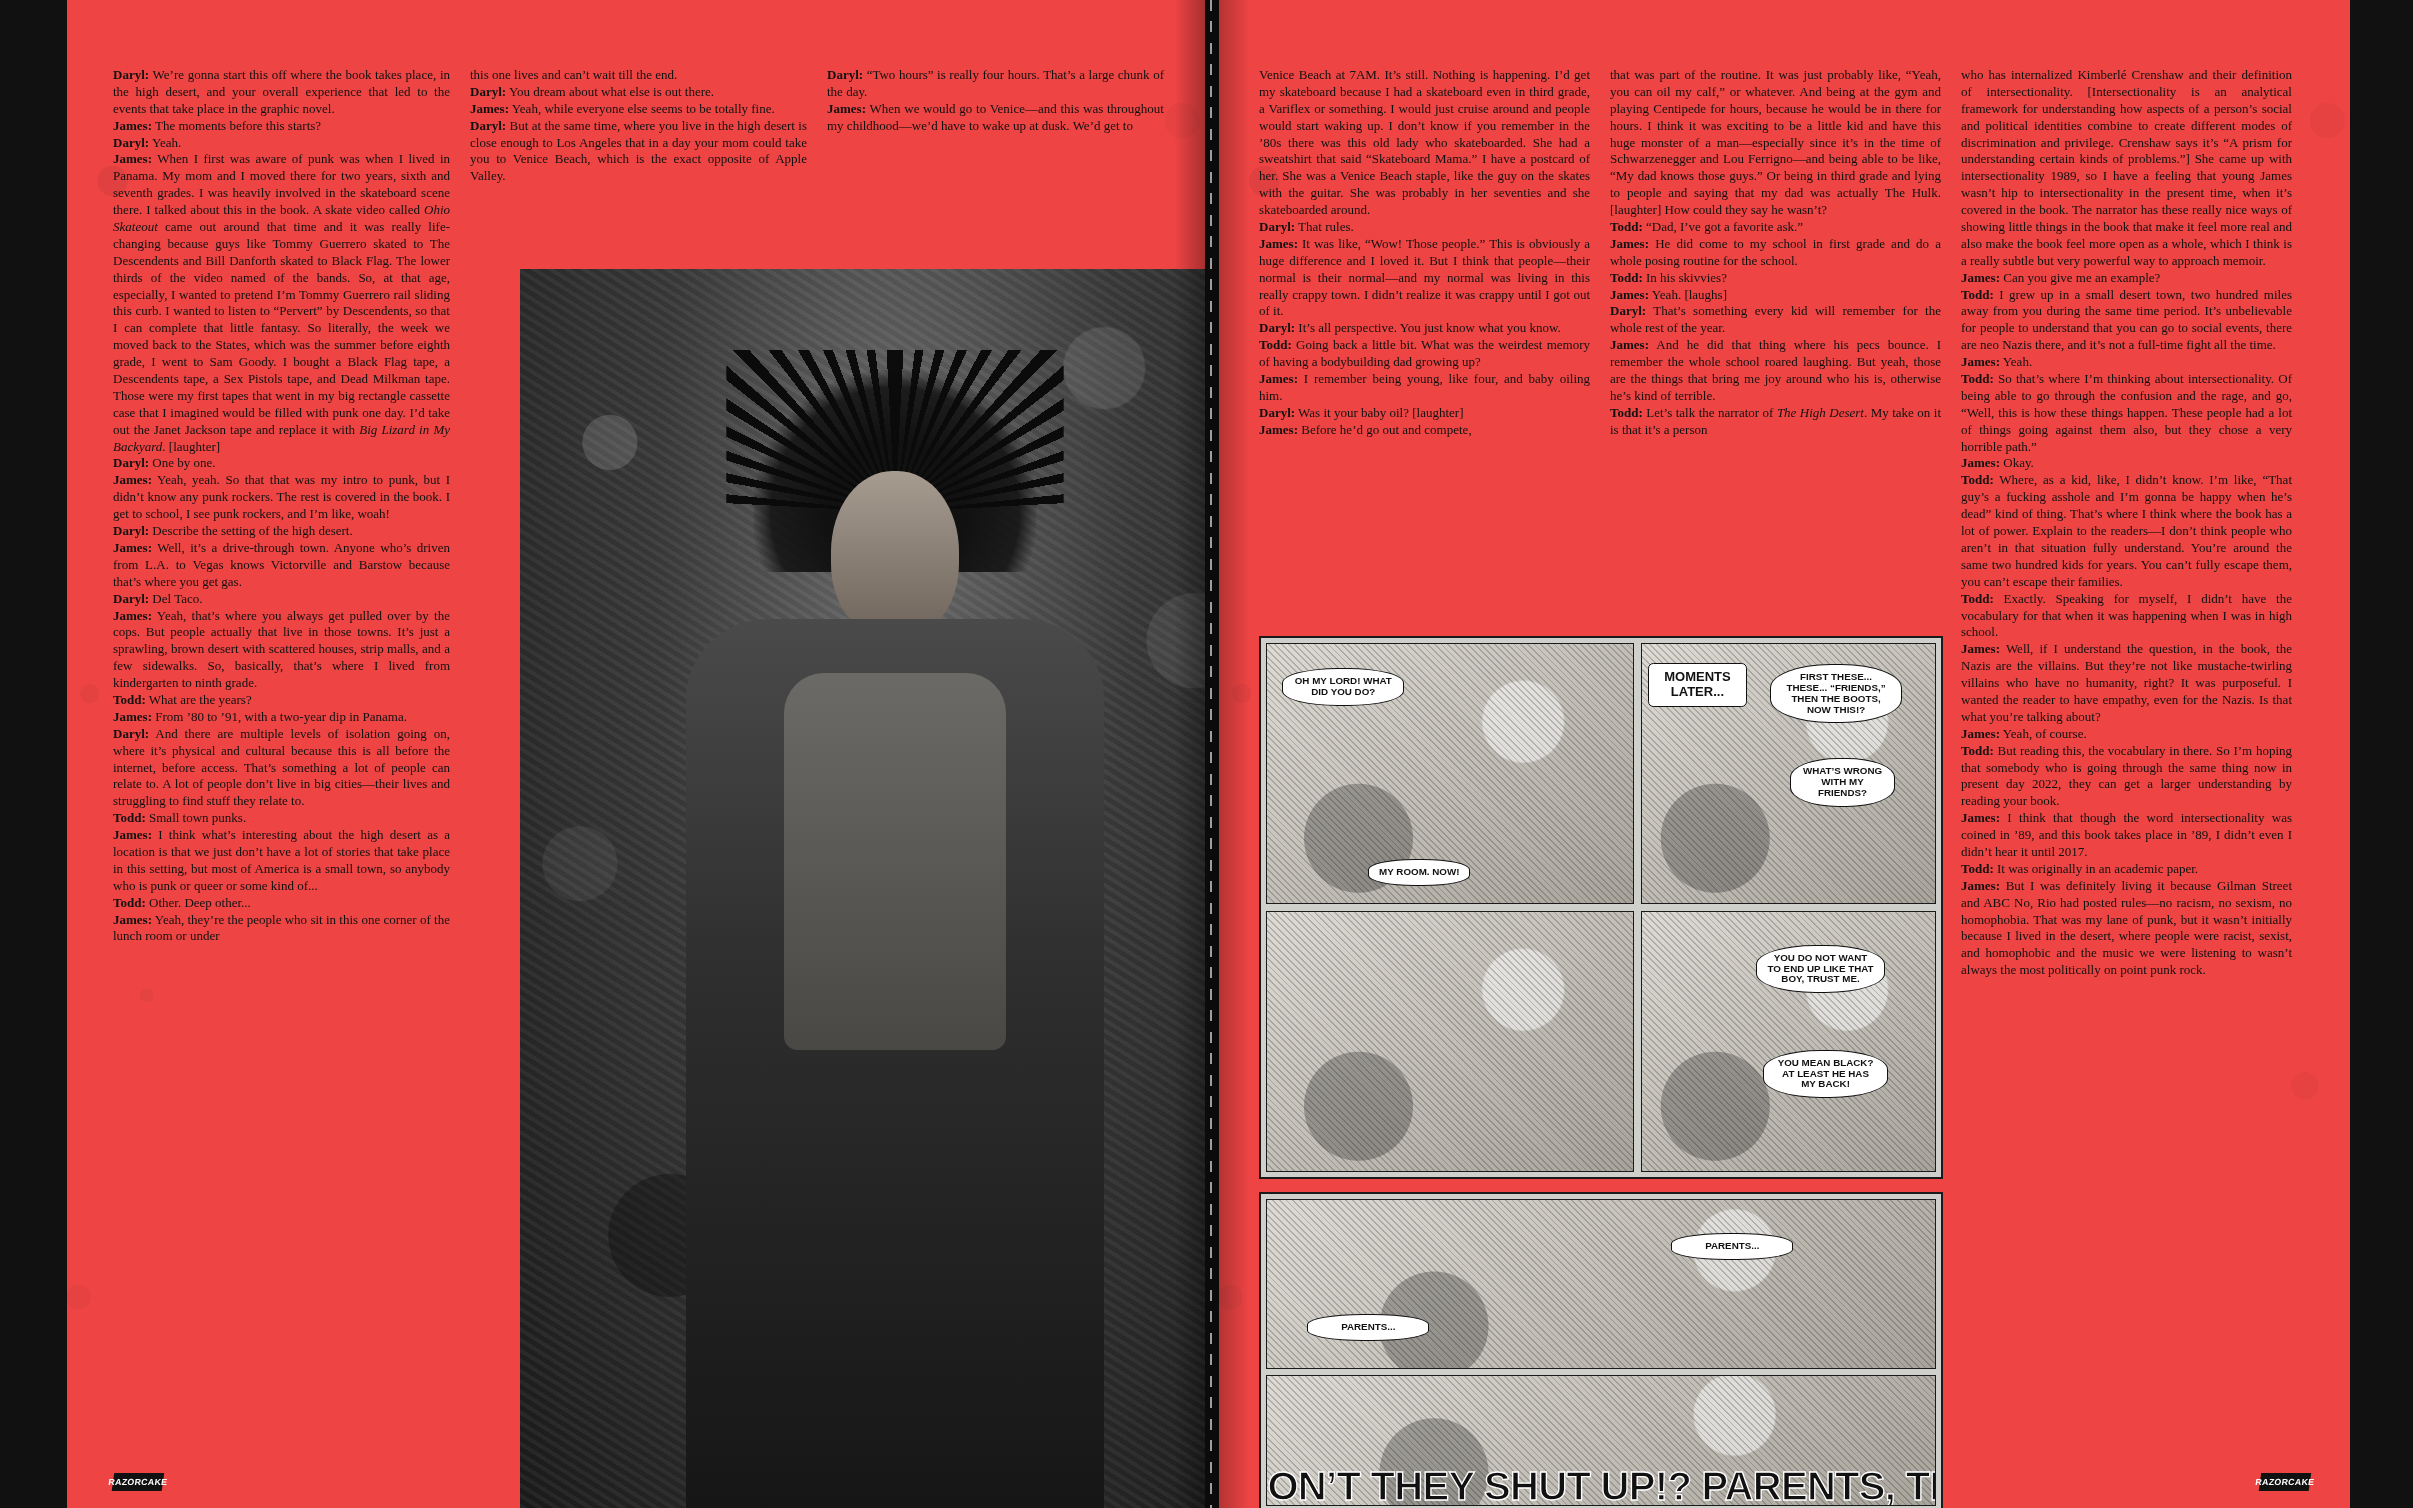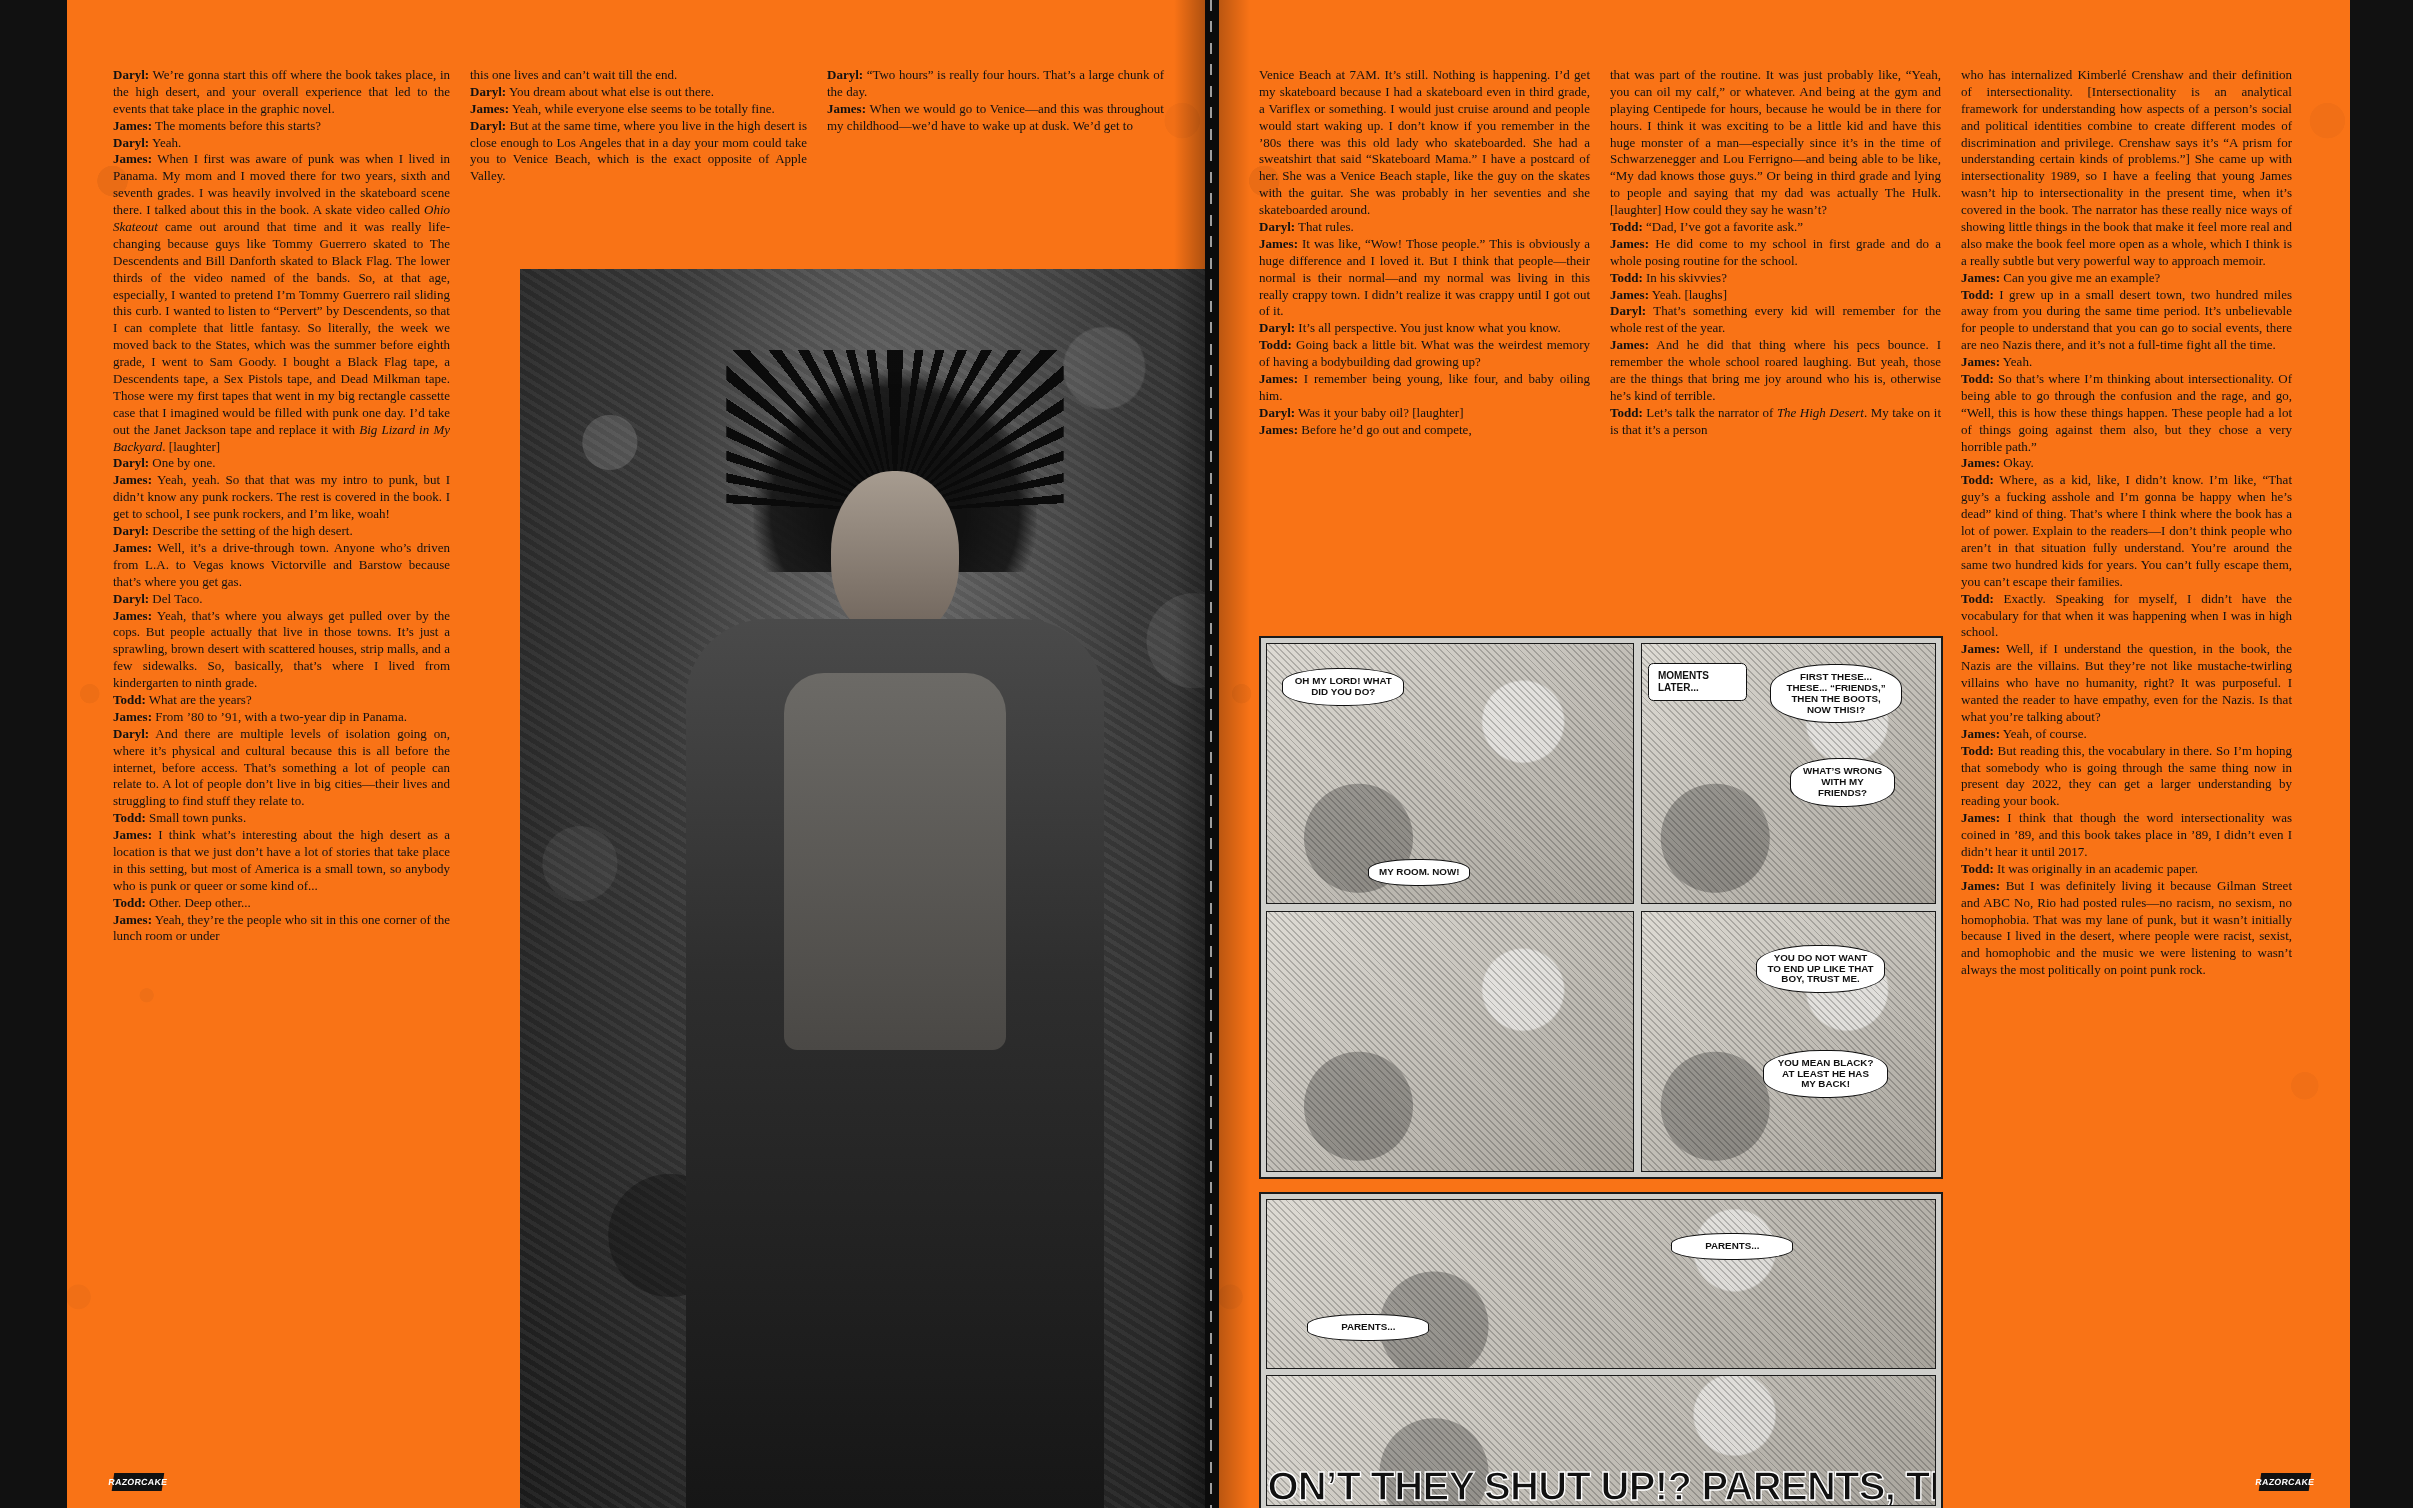--- a/index.html
+++ b/index.html
@@ -13,21 +13,21 @@
     height: 1508px;
     background: #111;
     overflow: hidden;
     font-family: "Liberation Serif", serif;
   }
   
   .sheet {
     position: absolute;
     top: 0;
     height: 1508px;
-    background: #f97316;
+    background: #ef4444;
     overflow: hidden;
   }
   .sheet-left  { left: 67px;  width: 1138px; }
   .sheet-right { left: 1219px; width: 1131px; }
 
   
   .grain {
     position: absolute;
     inset: 0;
     pointer-events: none;
@@ -207,22 +207,22 @@
     font-weight: bold;
     font-size: 9.8px;
     line-height: 1.12;
     text-align: center;
     color: #111;
     text-transform: uppercase;
     margin-top: 13px;
   }
   .bubble.sq {
     border-radius: 5.4px;
-    text-align: left;
-    font-size: 10px;
+    text-align: center;
+    font-size: 13px;
   }
   .bigshout {
     position: absolute;
     left: 0; right: 0; bottom: -4px;
     text-align: center;
     font-family: "Liberation Sans", sans-serif;
     font-weight: bold;
     font-size: 40px;
     letter-spacing: -0.7px;
     color: #111;

